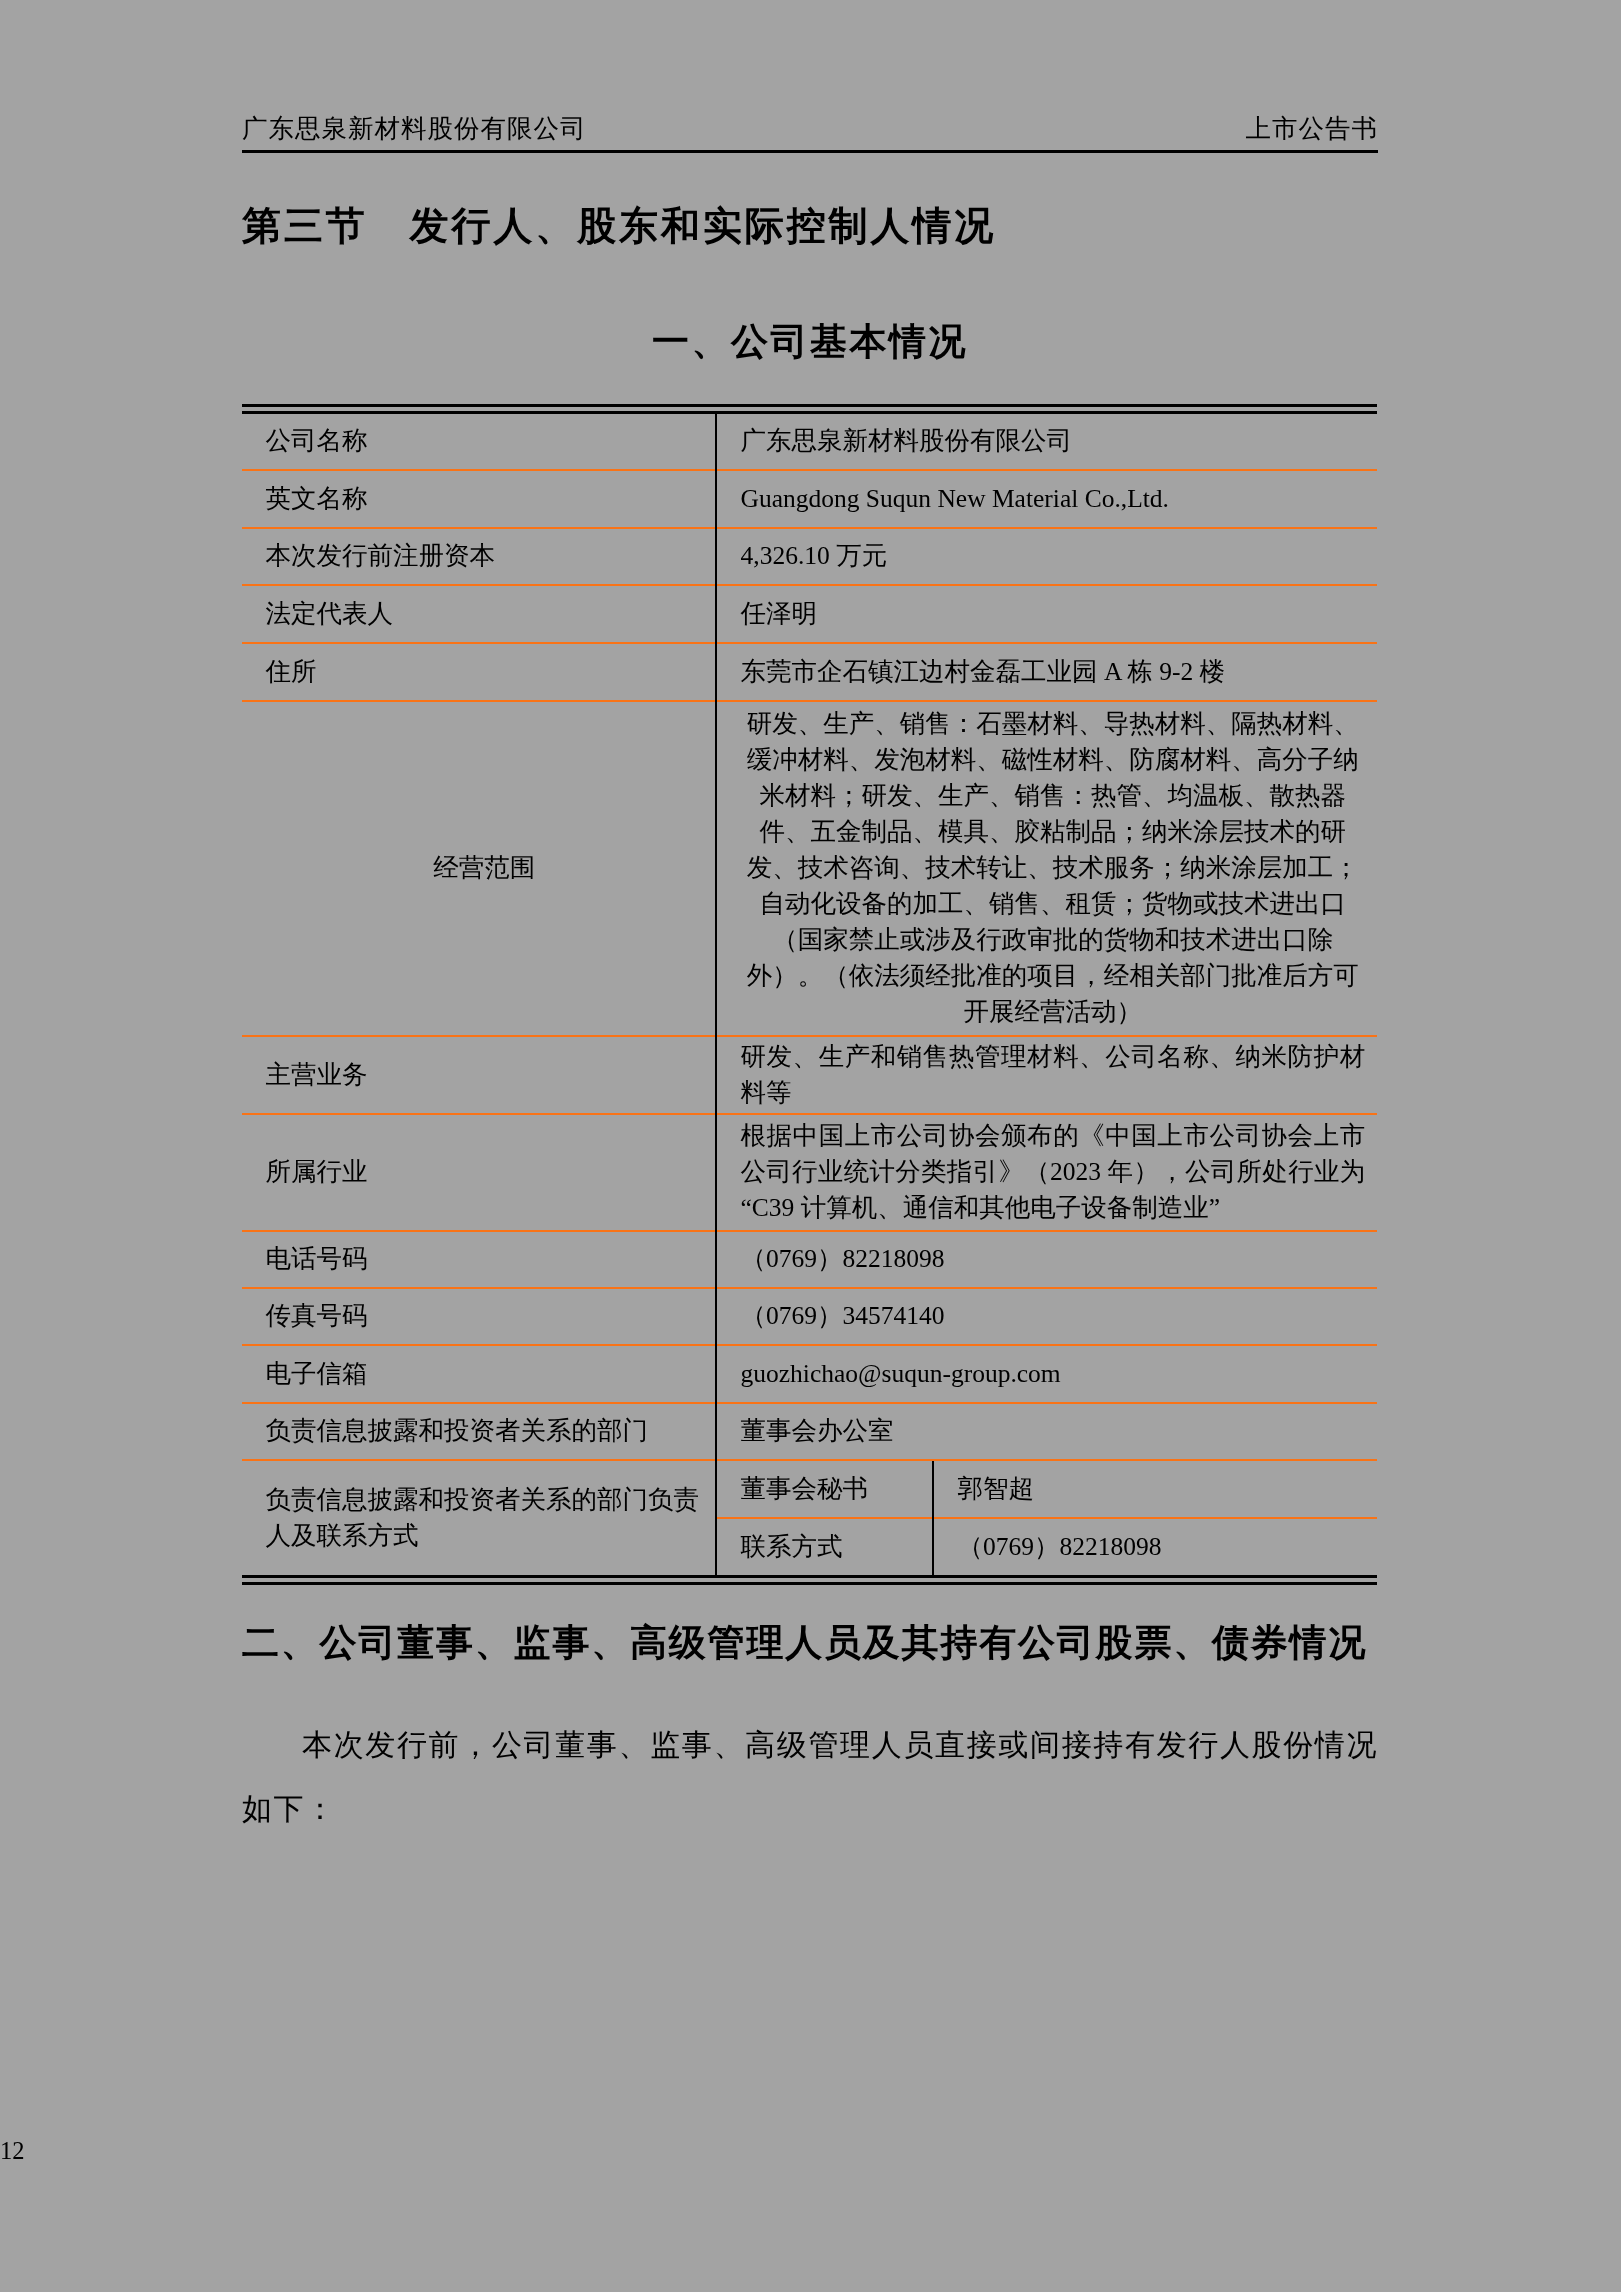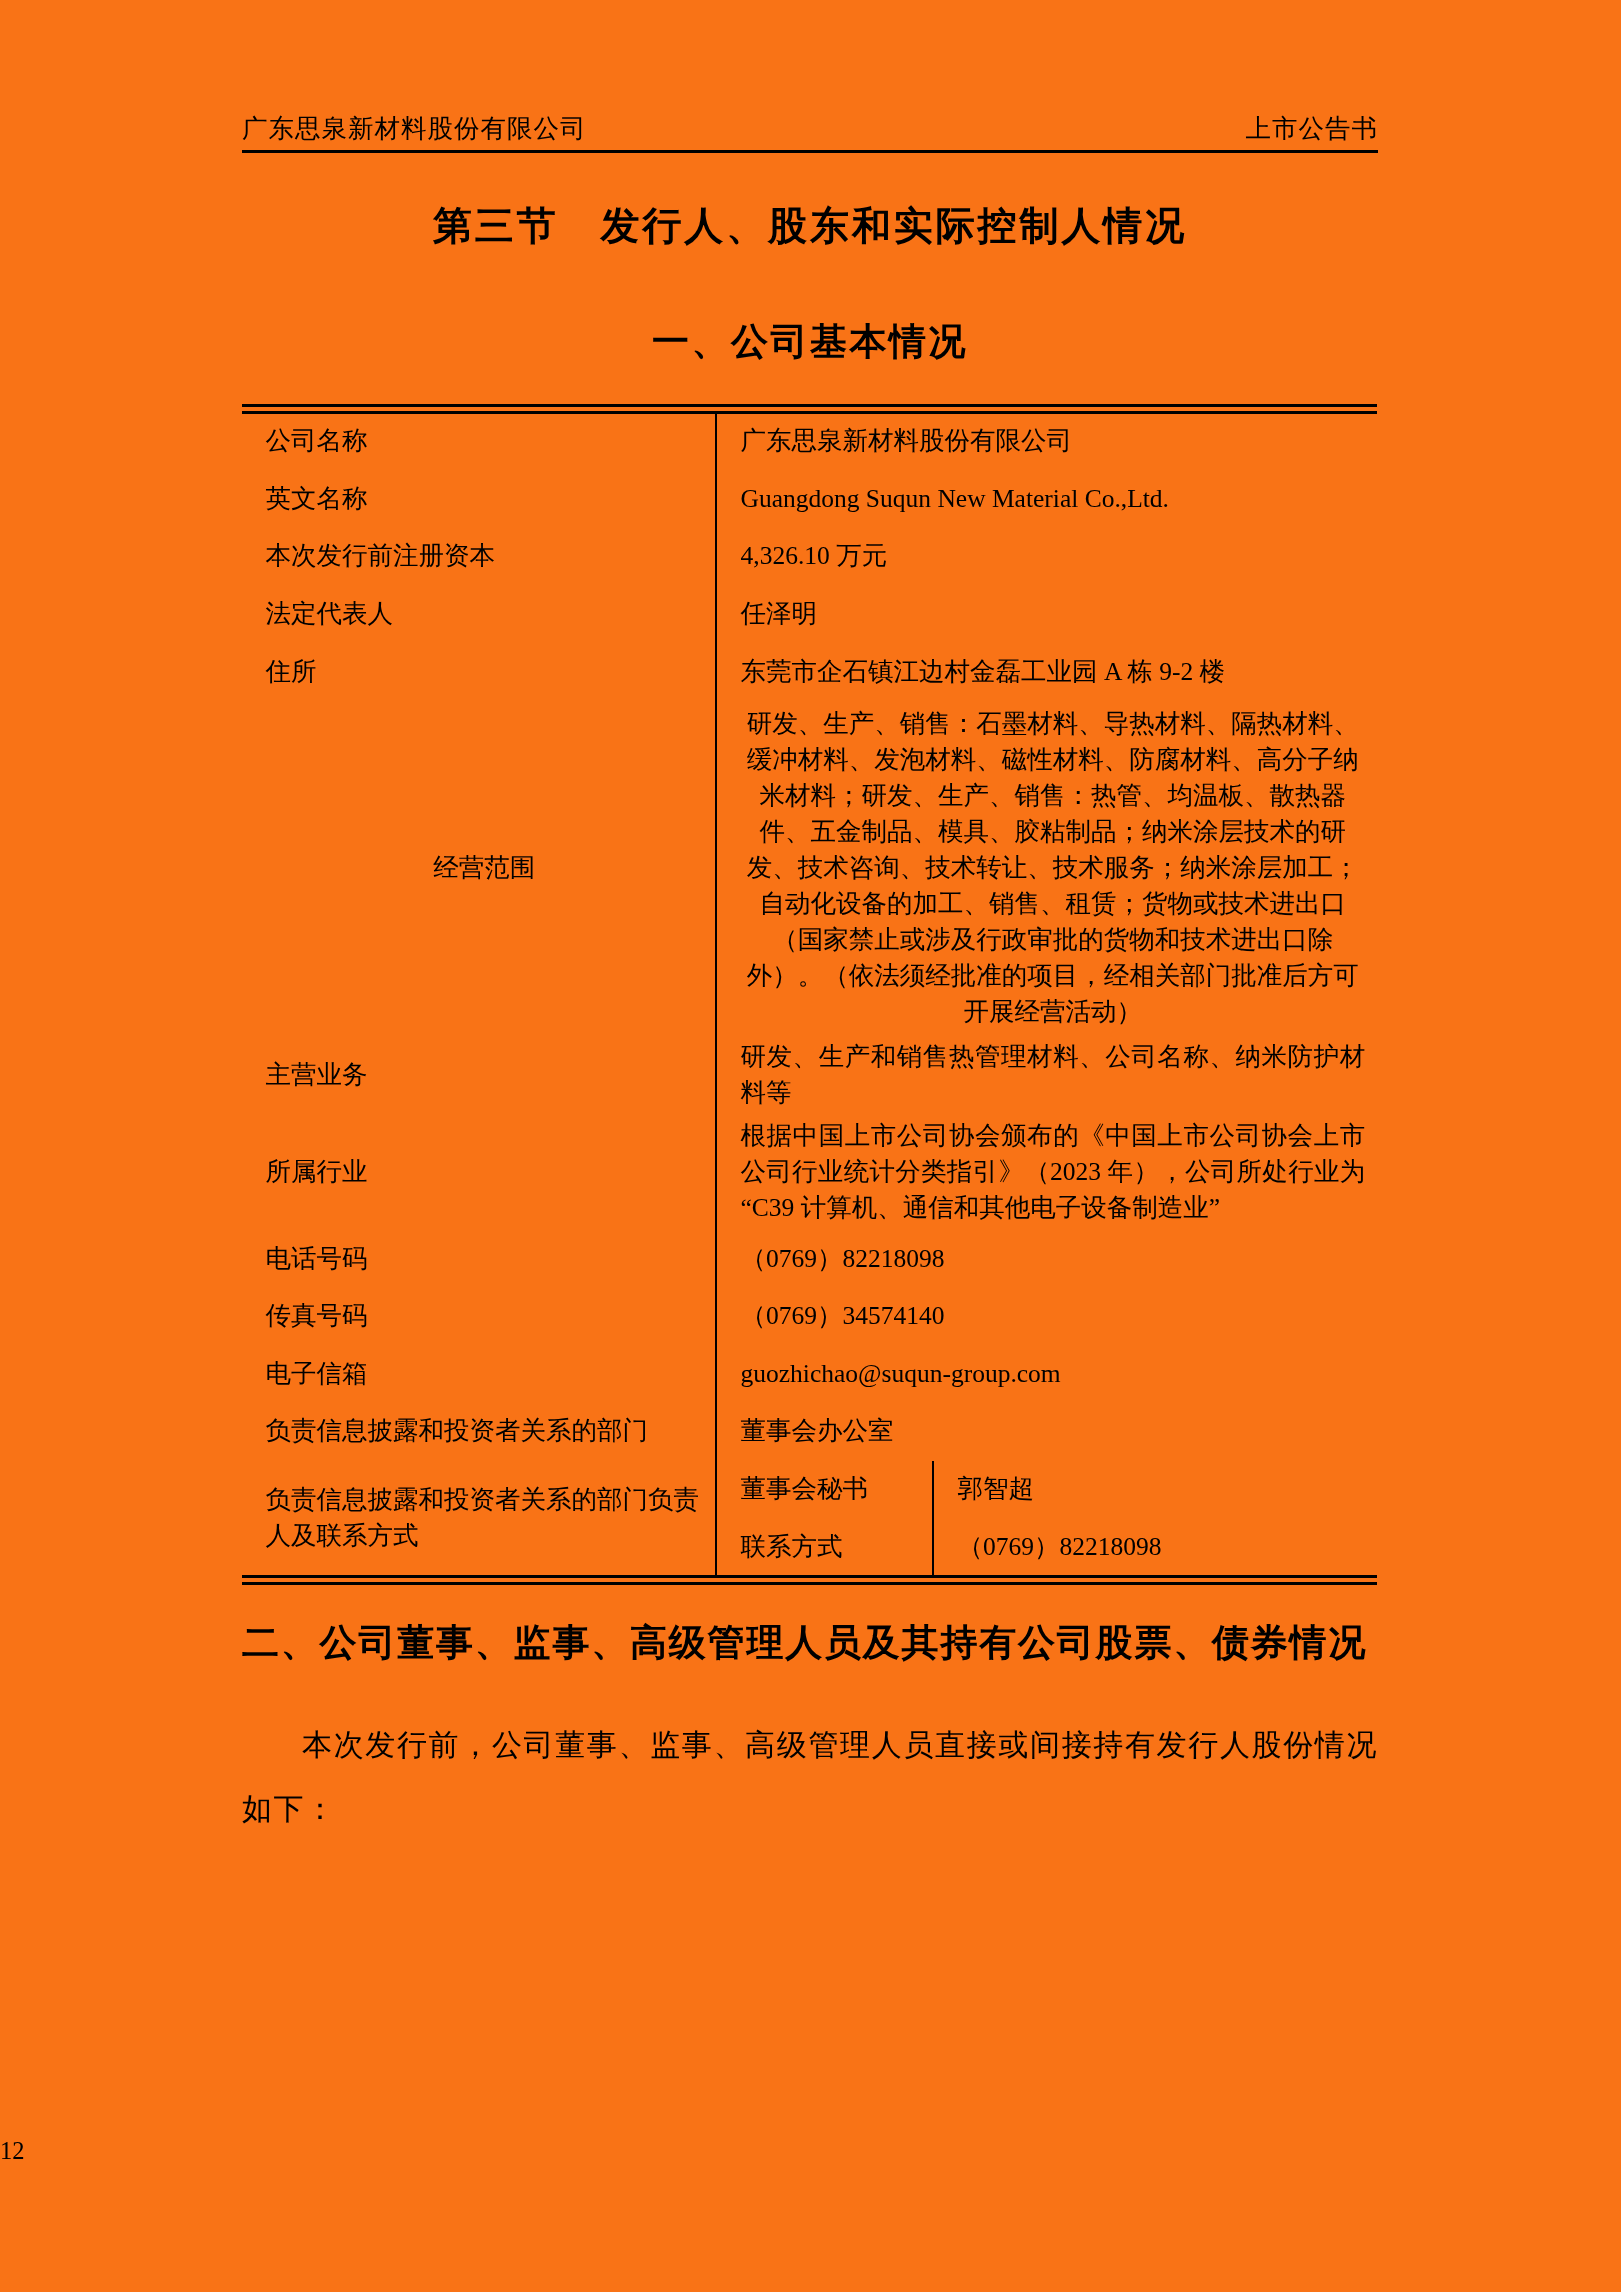--- a/index.html
+++ b/index.html
@@ -1,39 +1,38 @@
 <!DOCTYPE html>
 <html lang="zh"><head>
 <meta charset="utf-8">
 <style>
   html,body{margin:0;padding:0;background:#ffffff;}
   .page{
     position:relative;
     width:1621px;height:2293px;
-    background:#f97316;
+    background:#a3a3a3;
     color:#000;
     font-family:"Liberation Serif","DejaVu Serif",serif;
     overflow:hidden;
   }
   .content{margin:0 243px 0 242px;}
 
   
   .doc-header{
     padding-top:114px;
     display:flex;justify-content:space-between;align-items:flex-end;
     font-size:25.5px;line-height:29px;
     border-bottom:3.9px solid #000;
     padding-bottom:6.9px;
     letter-spacing:1px;
   }
 
   
   .chapter-title{
     margin-top:49px;
-    text-align:center;
     font-family:"Liberation Sans","DejaVu Sans",sans-serif;
     font-weight:bold;
     font-size:39px;line-height:47px;
     letter-spacing:2.9px;
     white-space:nowrap;
   }
 
   .sec-heading{
     font-family:"Liberation Sans","DejaVu Sans",sans-serif;
     font-weight:bold;

